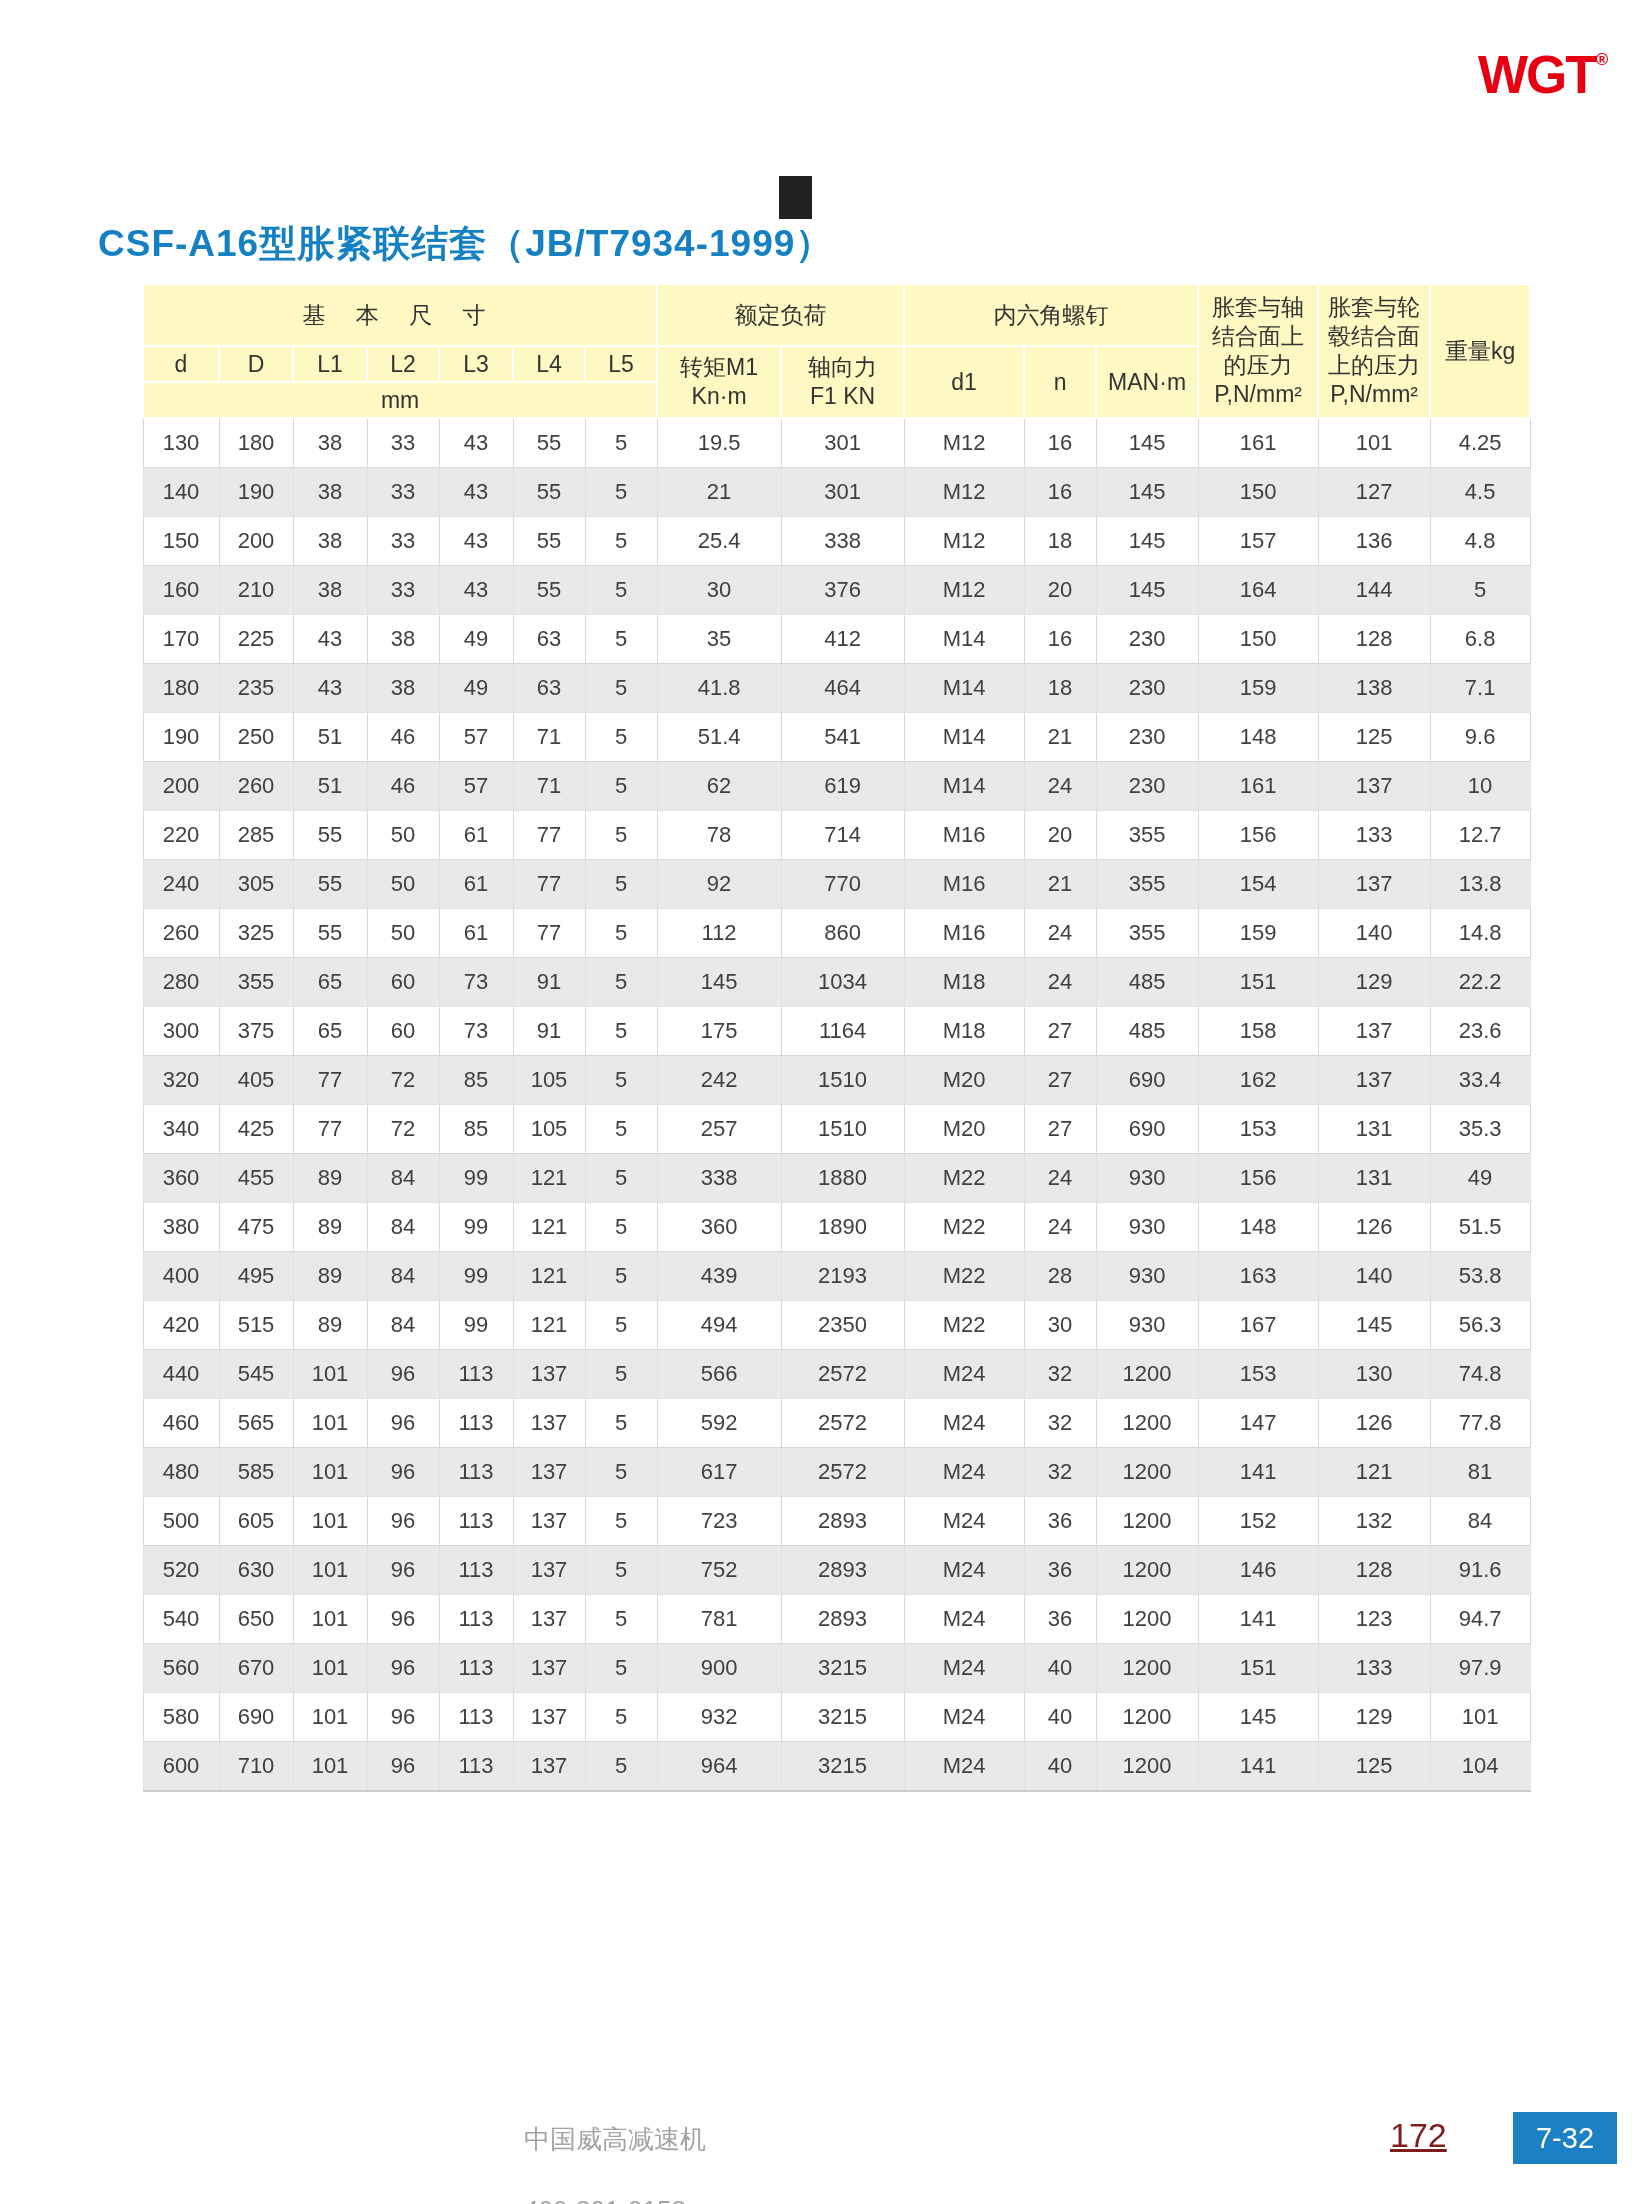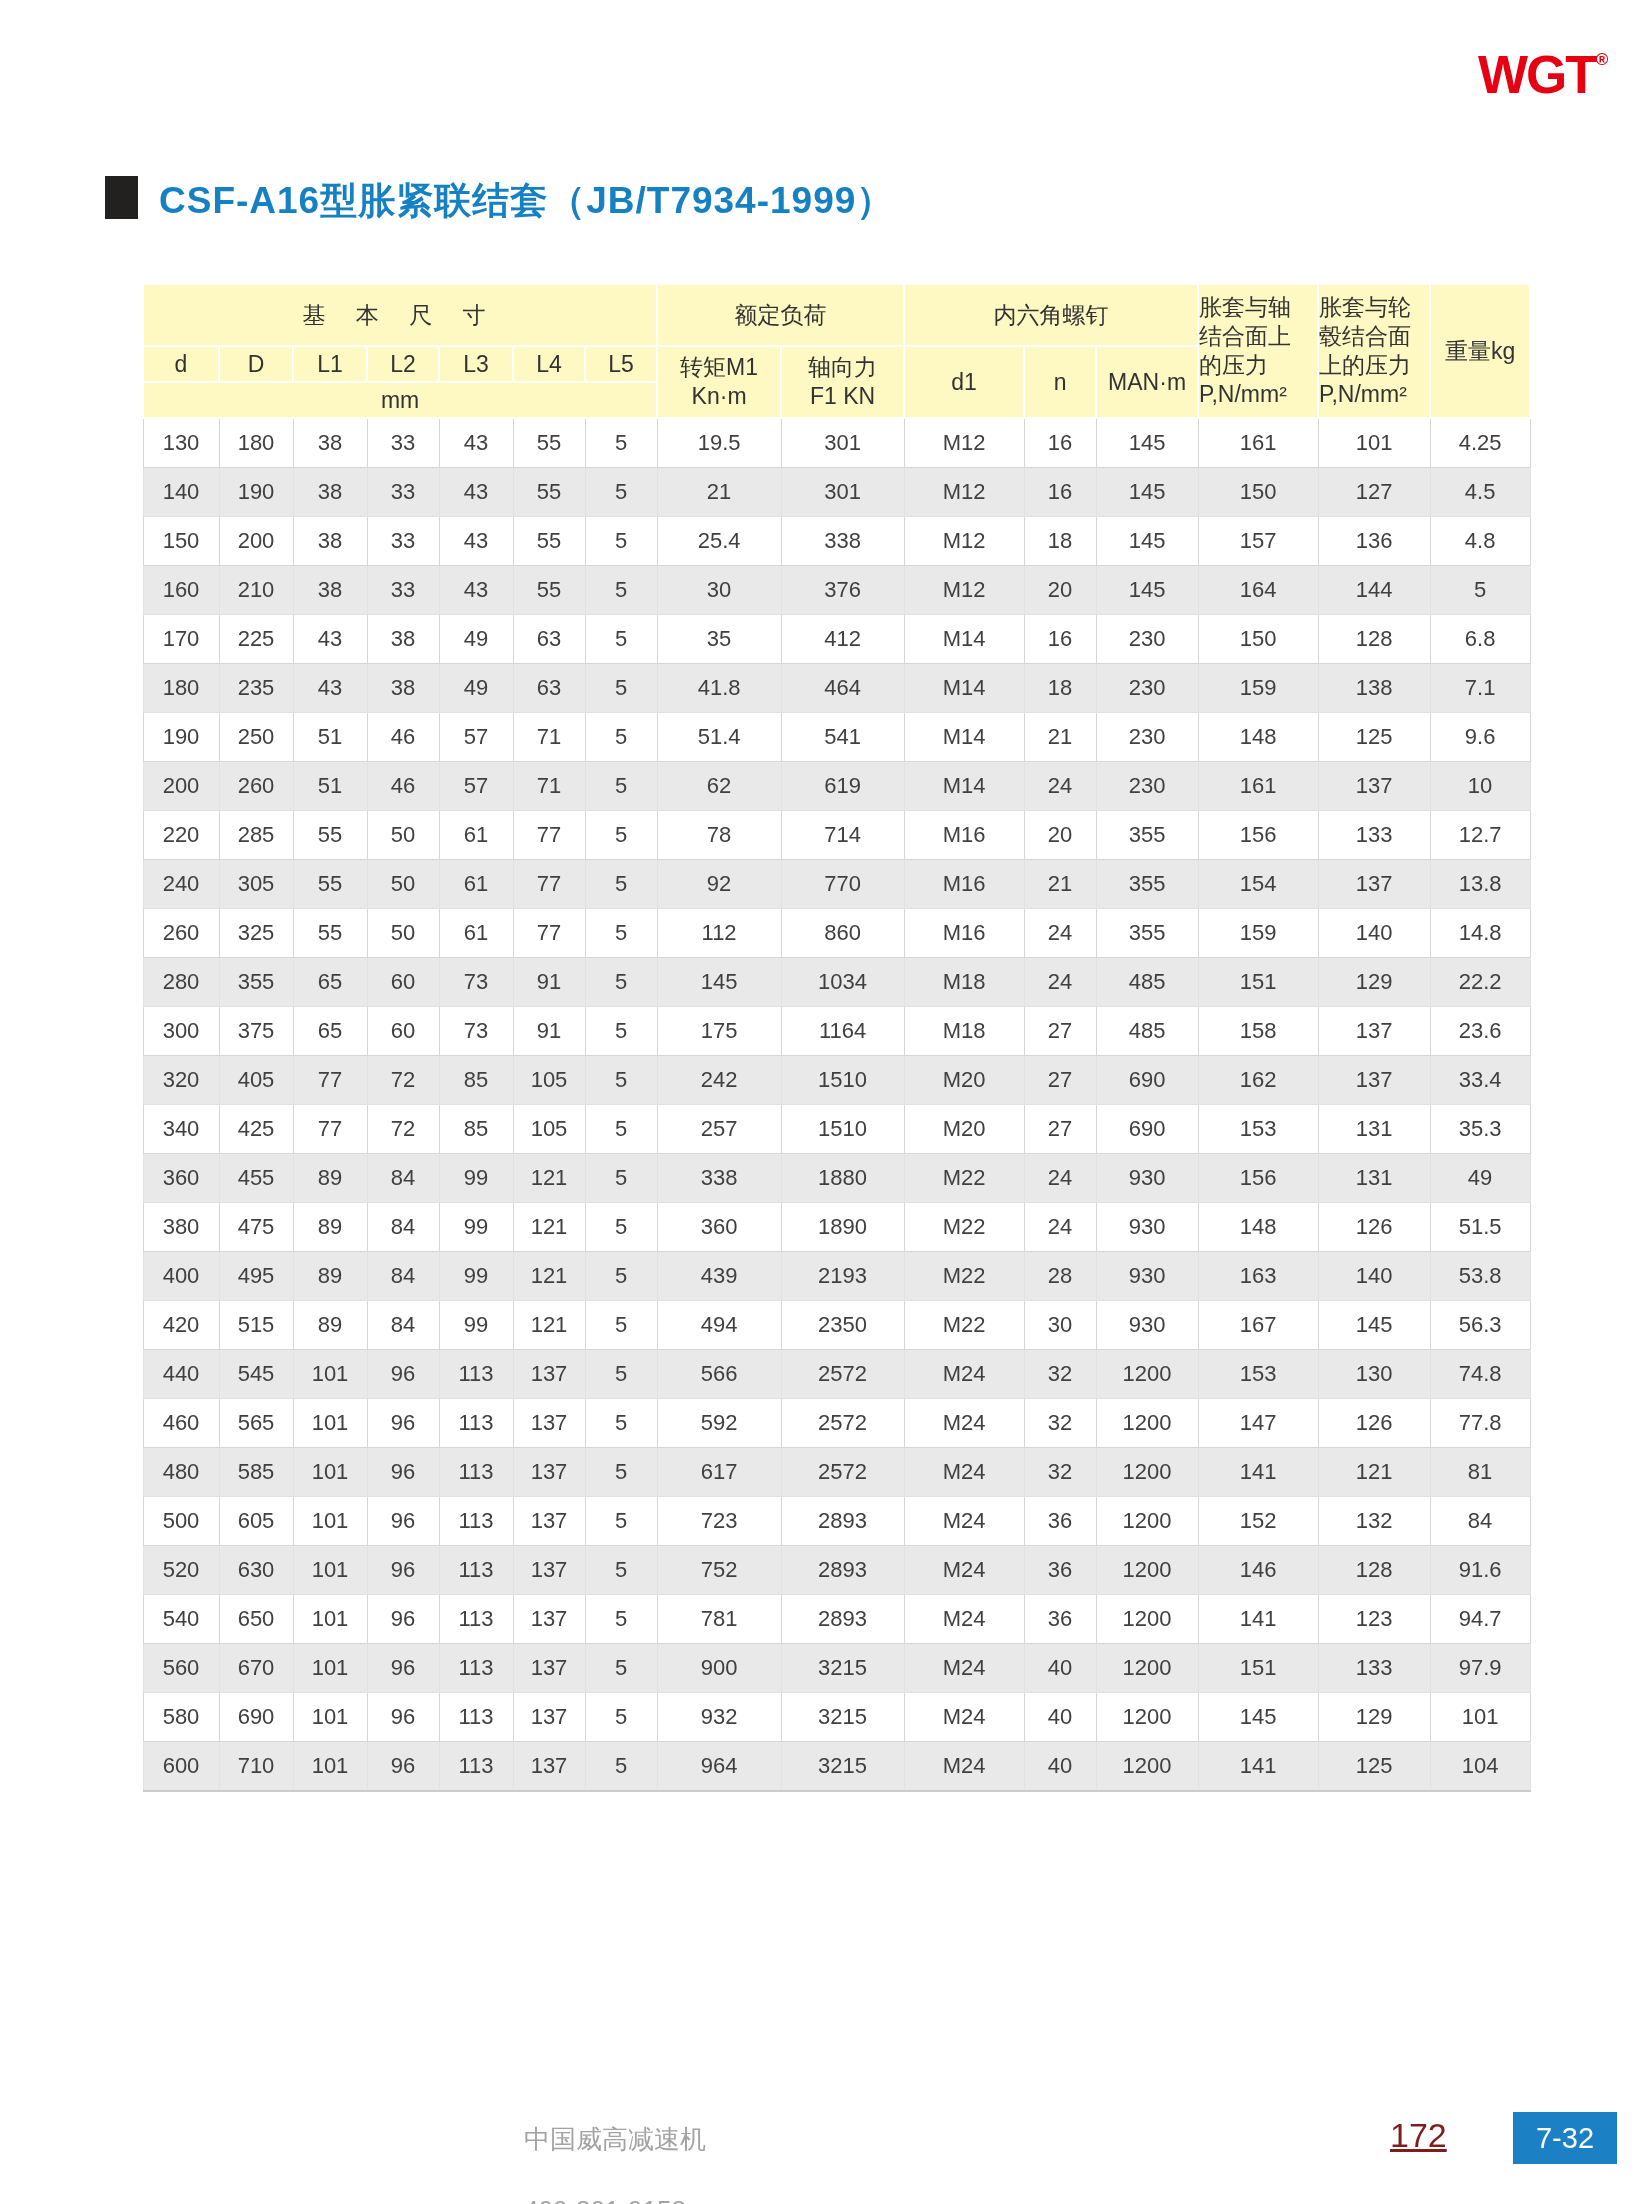--- a/index.html
+++ b/index.html
@@ -12,40 +12,40 @@
 
   
   .logo{
     position:absolute;left:1434px;top:44px;width:170px;
     color:#e60012;font-size:53px;font-weight:700;letter-spacing:-2px;
     font-style:normal;white-space:nowrap;margin-left:44px;
   }
   .logo sup{font-size:17px;vertical-align:28px;letter-spacing:0;}
 
   
-  .title-row{position:absolute;left:105px;top:176px;display:flex;align-items:flex-start;}
+  .title-row{position:absolute;left:98px;top:176px;display:flex;align-items:flex-end;flex-direction:column;}
   .title-square{width:33px;height:43px;background:#232020;margin-right:21px;flex:0 0 auto;}
   .title-text{margin:0;color:#1581c3;font-size:37px;font-weight:bold;letter-spacing:1px;white-space:nowrap;}
 
   
   table.spec-table{
     position:absolute;left:142px;top:283px;width:1387px;
     border-collapse:collapse;table-layout:fixed;
   }
   table.spec-table thead th{
     background:#fef9c3;border:2px solid #ffffff;
     font-weight:normal;color:#333333;font-size:23px;padding:0;
   }
   th.grp-row1{height:60px;font-size:26px;}
   th.grp-basic{letter-spacing:12px;}
   th.sub{height:34px;font-size:22px;}
   th.unit-row{height:34px;font-size:22px;}
   th.two-line{white-space:pre-line;line-height:1.25;font-size:23px;}
   th.pcol{
-    text-align:left;padding:4px 2px 4px 11px;white-space:pre-line;
+    text-align:center;padding:4px 2px 4px 11px;white-space:pre-line;
     font-size:22px;line-height:1.27;font-weight:normal;
   }
   th.wcol{font-size:24px;}
   table.spec-table tbody td{
     height:48px;text-align:center;font-size:22px;color:#404040;
     border:1px solid #d6d6d6;background:#ffffff;padding:0;
   }
   table.spec-table tbody tr.alt td{background:#e9e9e9;border-color:#e2e2e2;}
   table.spec-table tbody tr:last-child td{border-bottom:2px solid #cccccc;}
 

